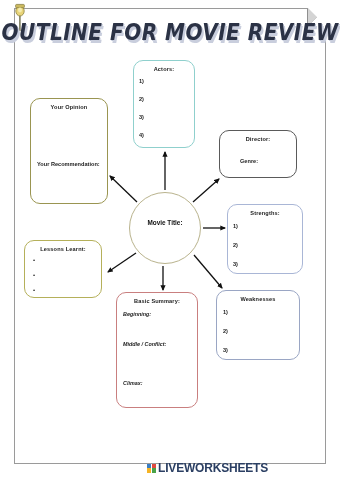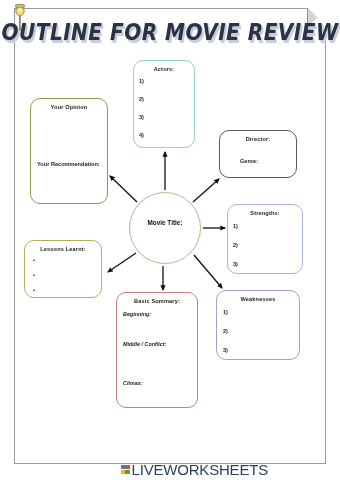--- a/index.html
+++ b/index.html
@@ -170,22 +170,22 @@
   }
   .lw {
     position: absolute;
     right: 8px;
     top: 461px;
     display: flex;
     align-items: center;
     gap: 2px;
   }
   .lw-text {
-    font-size: 15px;
-    font-weight: normal;
+    font-size: 12px;
+    font-weight: bold;
     color: #2b3f63;
     letter-spacing: -0.2px;
   }
   .lw-grid {
     width: 9px; height: 9px;
     display: grid;
     grid-template-columns: 1fr 1fr;
     grid-template-rows: 1fr 1fr;
     gap: 0.5px;
   }

